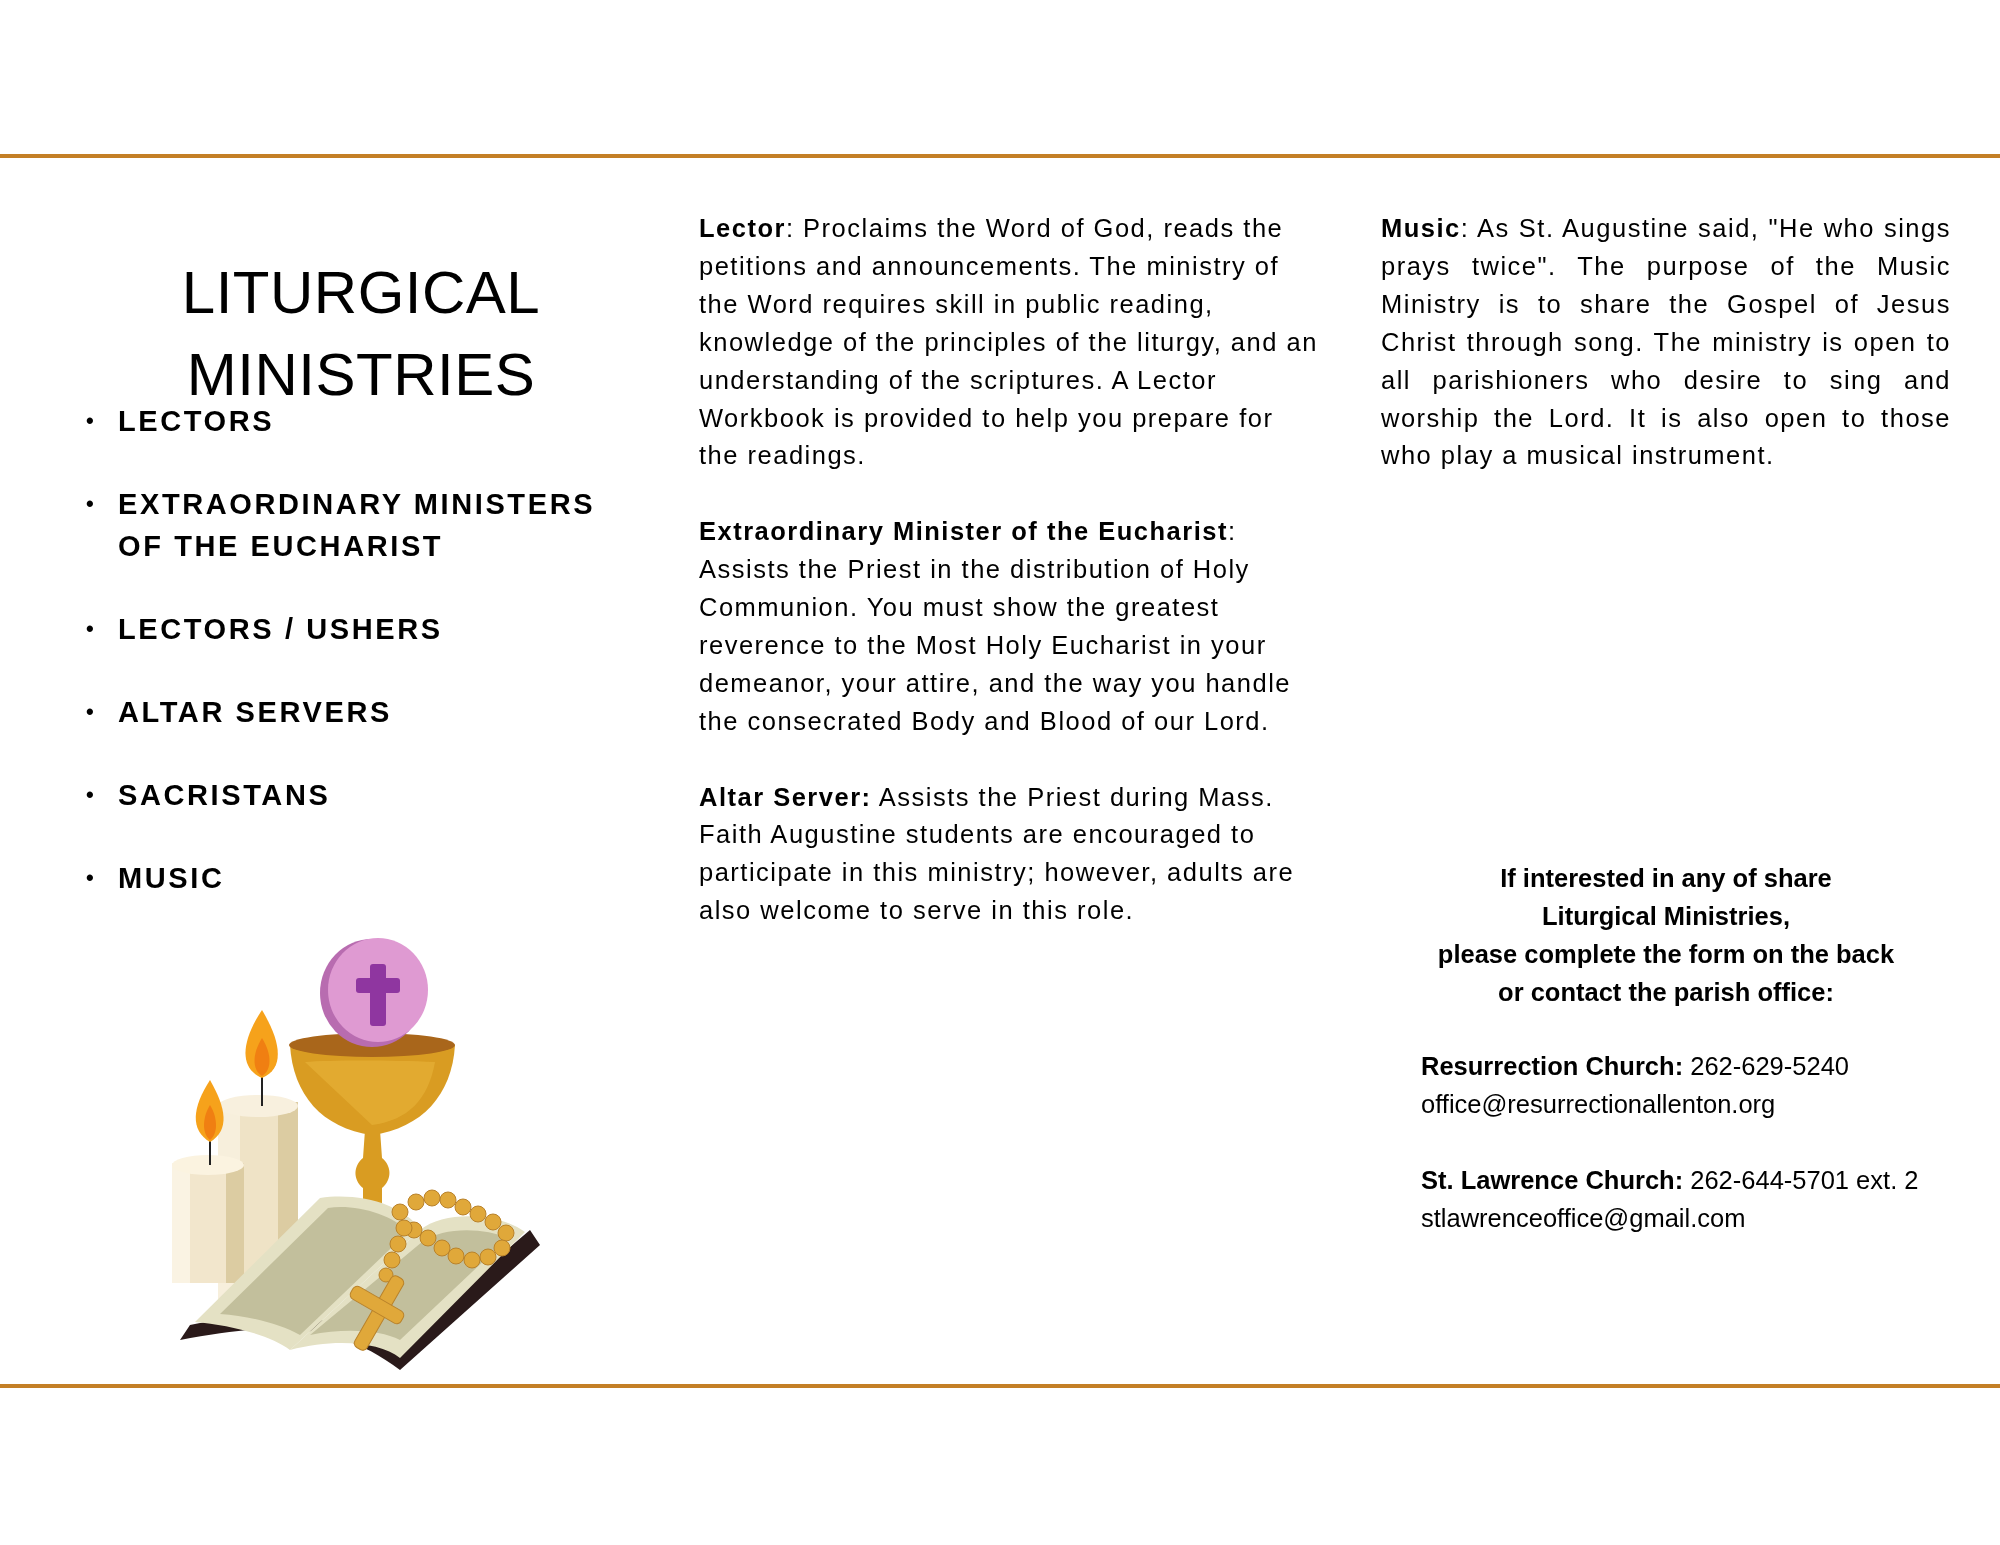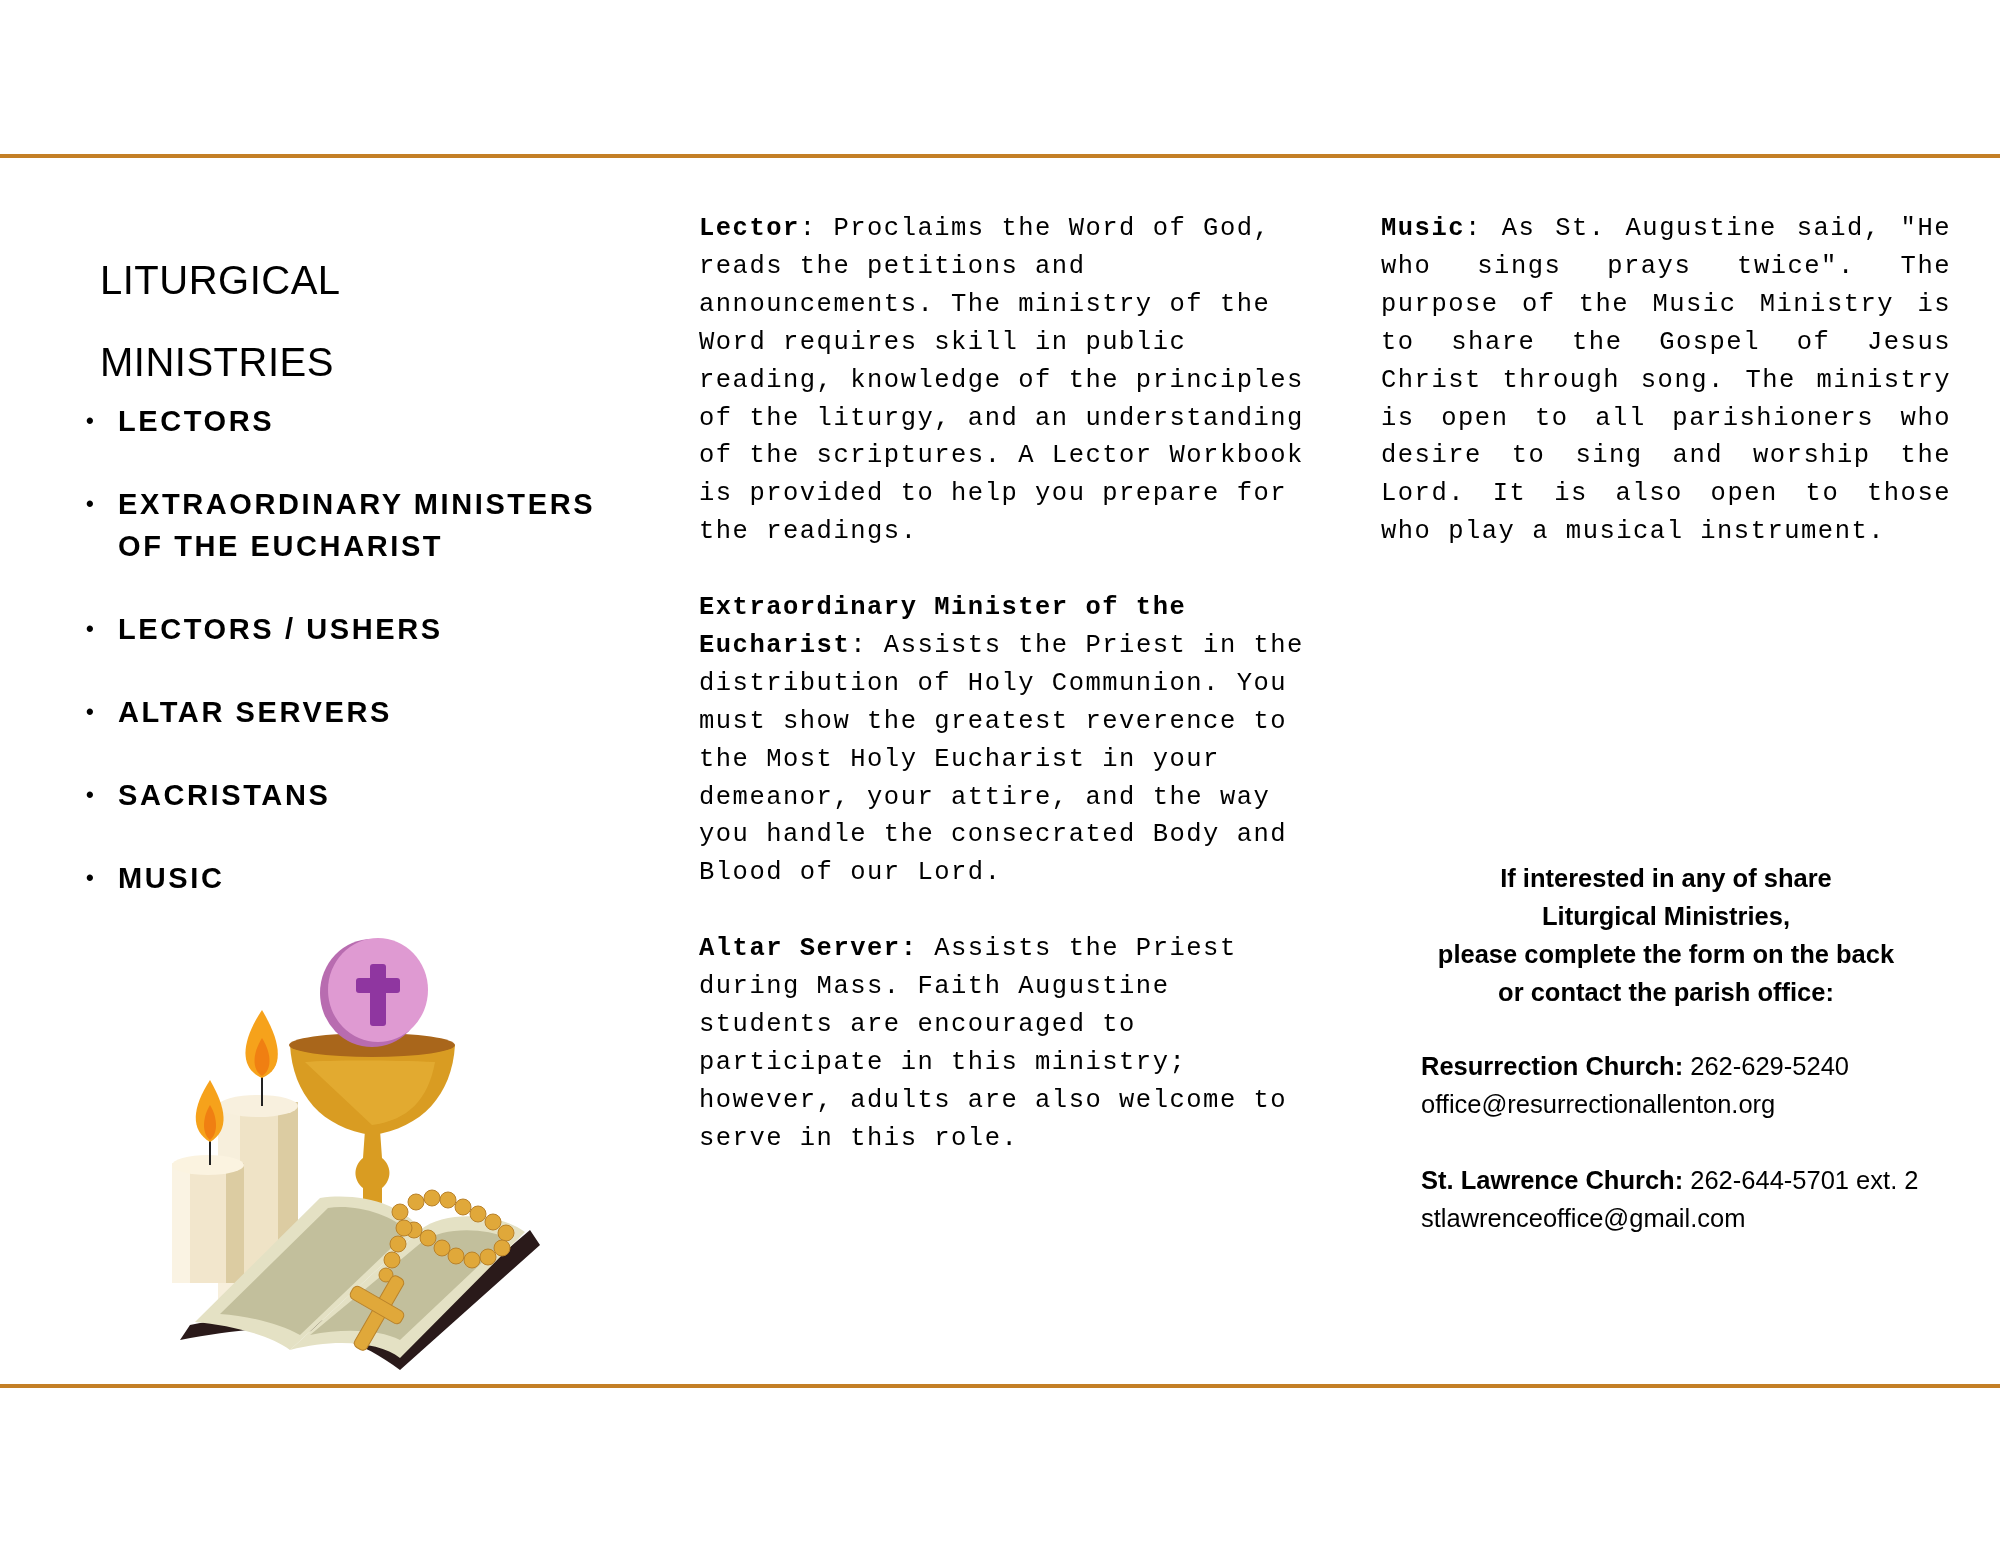--- a/index.html
+++ b/index.html
@@ -2,34 +2,34 @@
 <html><head>
 <meta charset="utf-8">
 <style>
   html, body { margin:0; padding:0; background:#ffffff; }
   body { width:2000px; height:1545px; position:relative; overflow:hidden;
          font-family:"Liberation Sans", sans-serif; color:#000; }
   .rule { position:absolute; left:0; width:2000px; height:4px; background:#c47f26; }
   .rule.top { top:154px; }
   .rule.bottom { top:1384px; }
 
-  .title { position:absolute; left:100px; width:490px; top:212px; text-align:left;
-           font-size:40px; line-height:82px; font-weight:400; letter-spacing:0.5px; }
+  .title { position:absolute; left:116px; width:490px; top:212px; text-align:center;
+           font-size:60px; line-height:82px; font-weight:400; letter-spacing:0.5px; }
 
   .mlist { position:absolute; left:80px; top:400px; width:560px; margin:0; padding:0; list-style:none; }
   .mlist li { position:relative; padding-left:38px; font-weight:700; font-size:29px;
               letter-spacing:2.6px; line-height:42px; margin-bottom:41px; }
   .mlist li .bullet { position:absolute; left:6px; top:0; font-size:22px; }
 
   .illus { position:absolute; left:160px; top:930px; width:380px; height:440px; }
 
   .col { position:absolute; top:210px; font-size:25.5px; line-height:37.9px; letter-spacing:1.5px; }
   .col.mid { left:699px; width:620px; }
   .col.right { left:1381px; width:570px; }
-  .col p { margin:0 0 37.9px 0;font-family:Liberation Mono, monospace; }
+  .col p { margin:0 0 37.9px 0; }
   .col b { font-weight:700; }
   .justify { text-align:justify; }
 
   .cta { position:absolute; left:1381px; width:570px; top:859px; text-align:center;
          font-weight:700; font-size:25.5px; line-height:38px; }
   .contacts { position:absolute; left:1389px; top:1047px; width:600px;
               font-size:25.5px; line-height:38px; }
   .contacts .entry { margin-bottom:38px;margin-left:32px; }
   .contacts b { font-weight:700; }
 </style>

